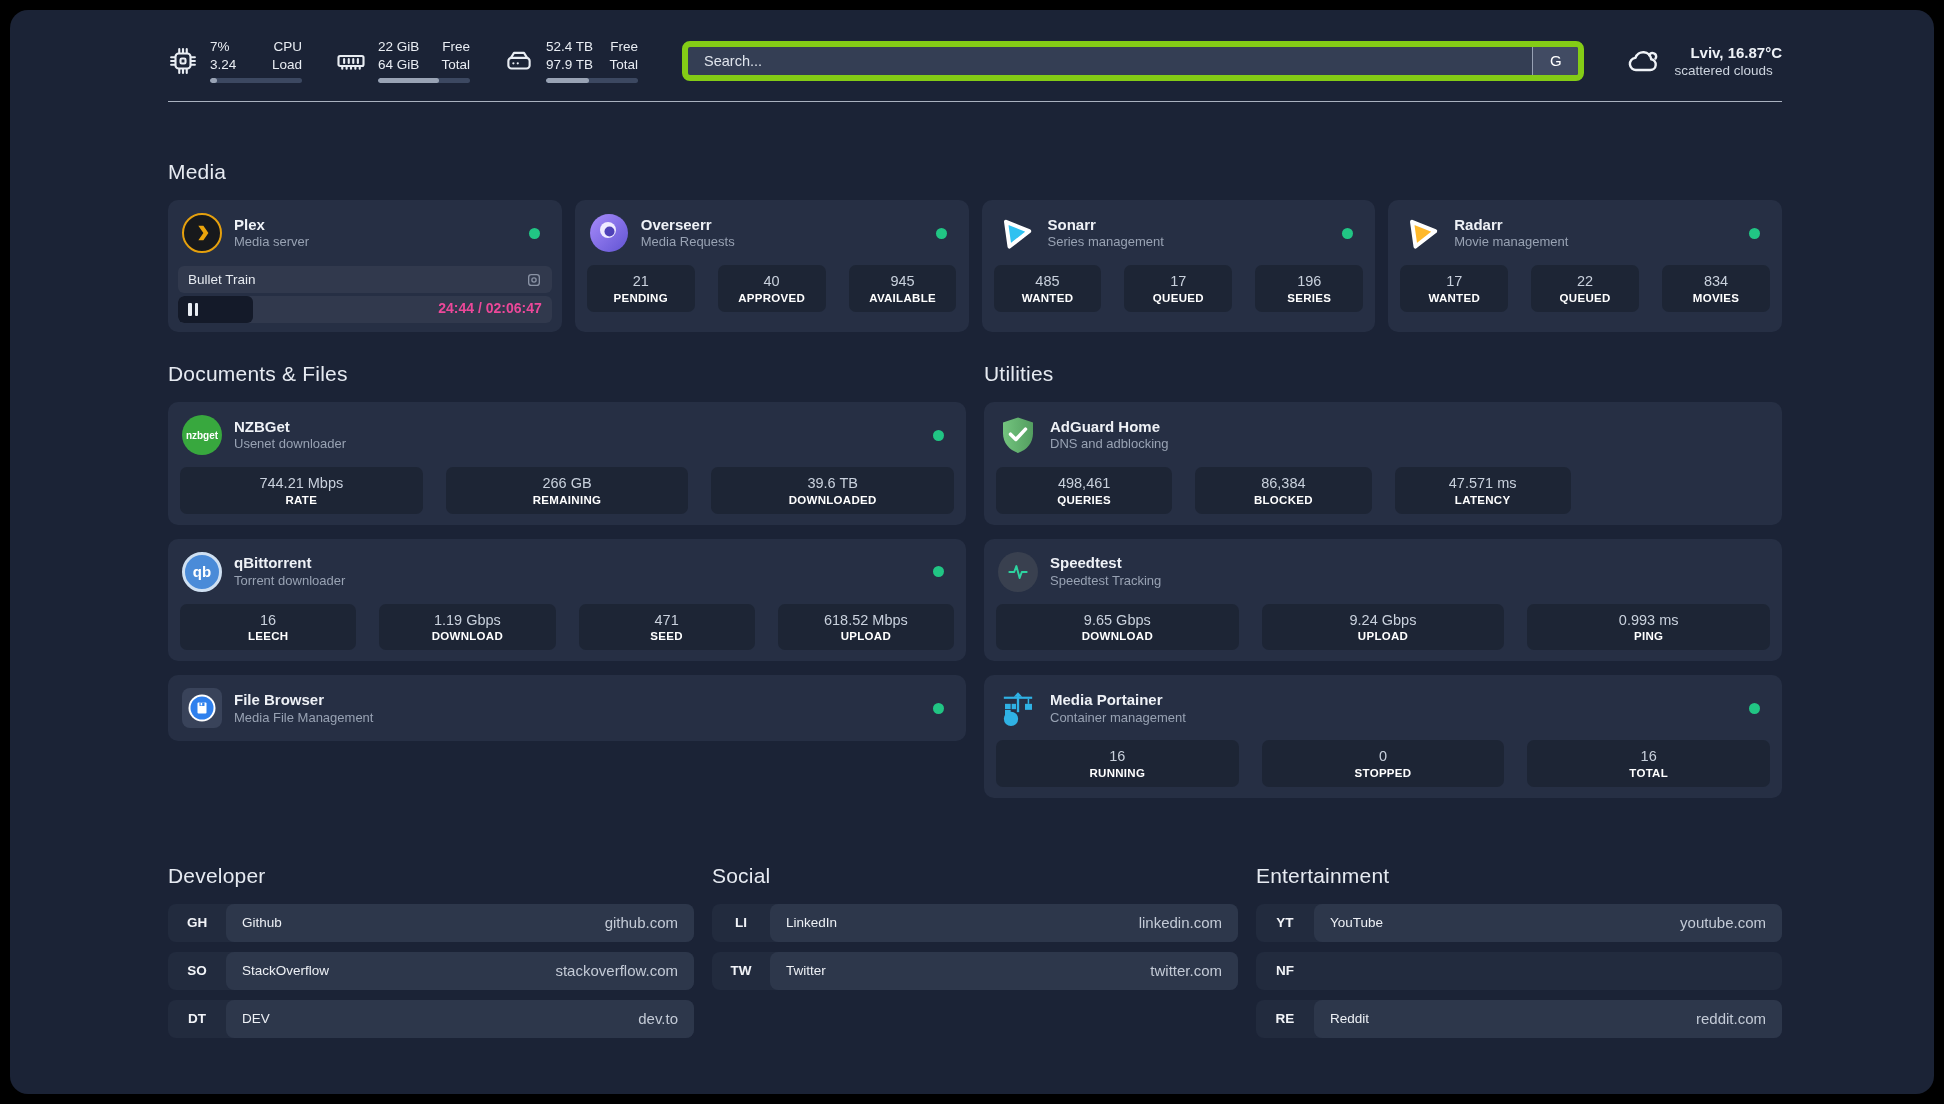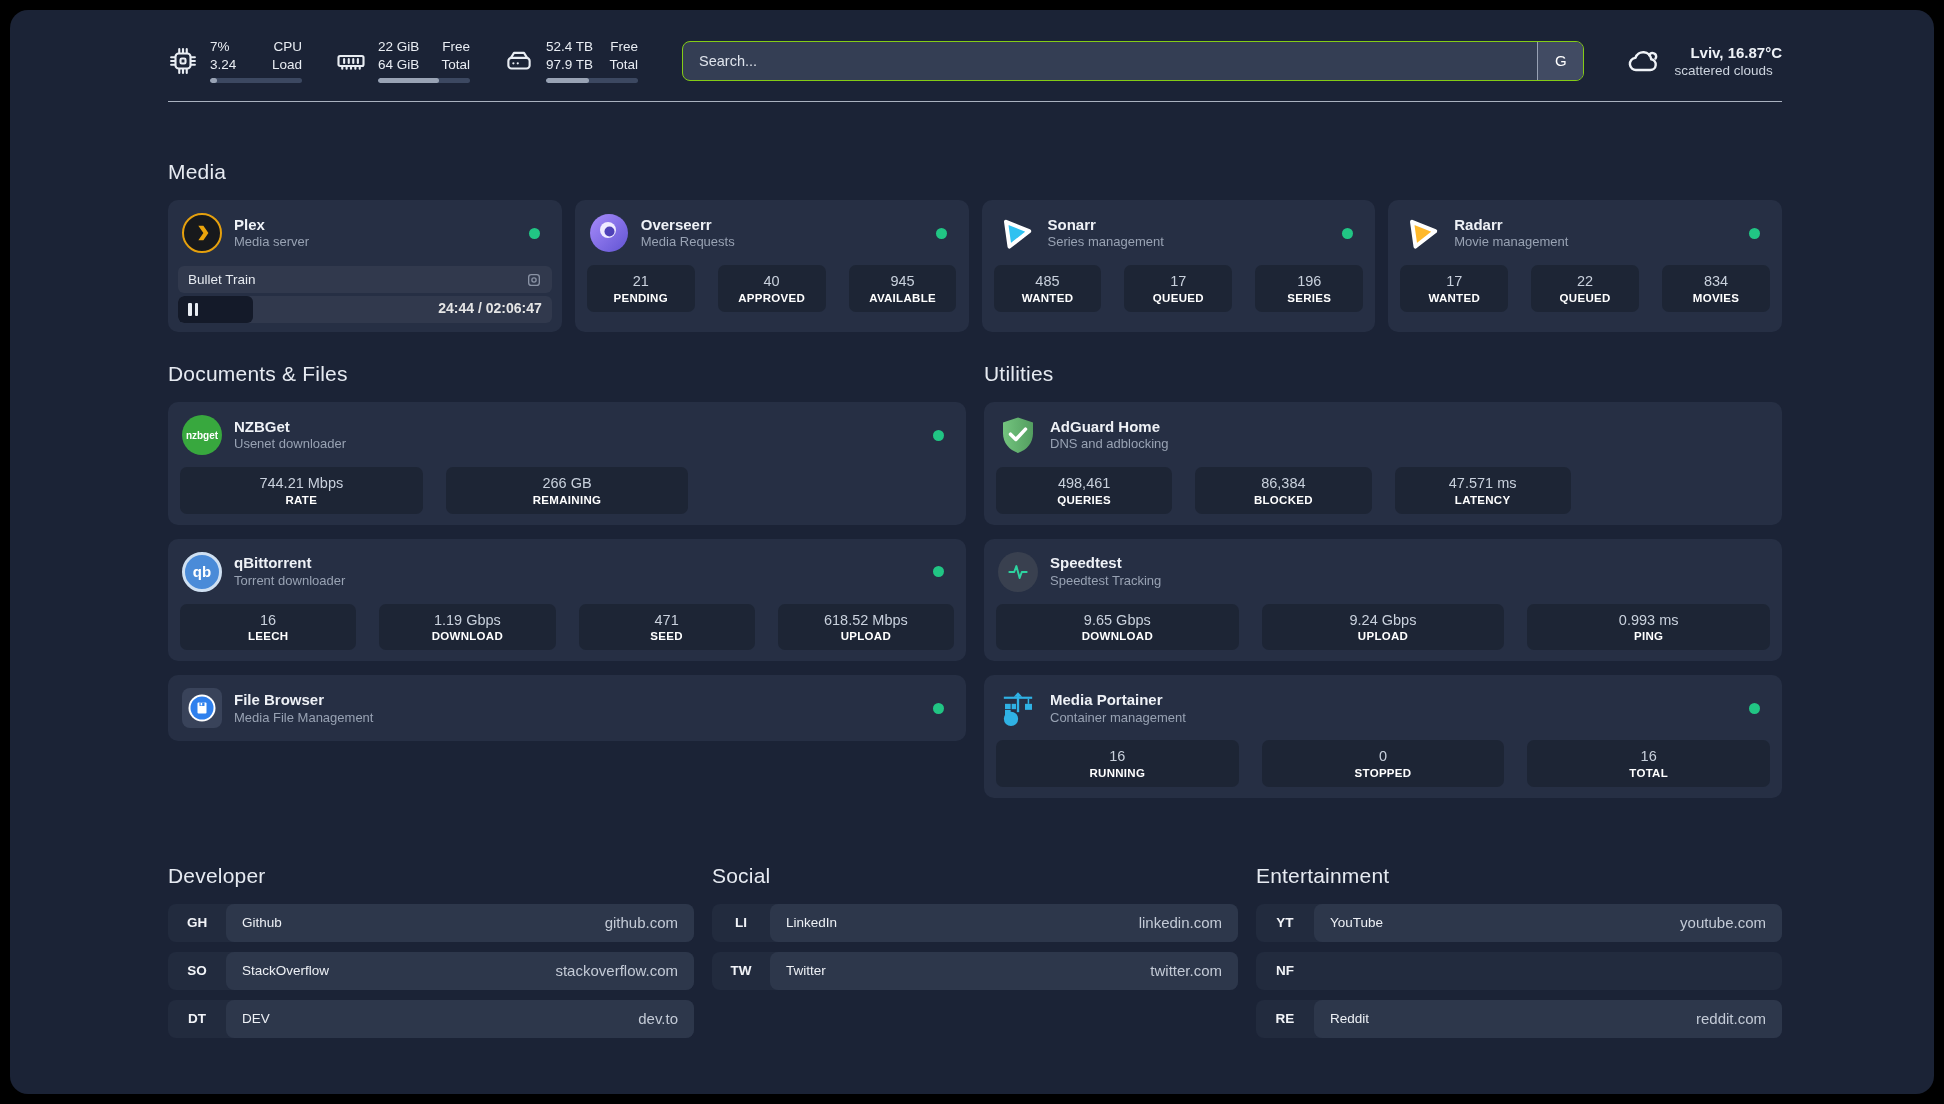--- a/index.html
+++ b/index.html
@@ -12,21 +12,21 @@
   .res-widgets { display:flex; gap:34px; align-items:center; }
   .res-widget { display:flex; gap:12px; align-items:center; }
   .res-icon { width:30px; height:30px; color:#e9edf3; flex:0 0 auto; }
   .res-body { display:flex; flex-direction:column; }
   .res-text { display:flex; gap:16px; min-width:92px; justify-content:space-between; }
   .res-col { display:flex; flex-direction:column; font-size:13.5px; line-height:1.3; color:#e9edf3; }
   .res-col.right { align-items:flex-end; }
   .res-bar { margin-top:5px; height:5px; background:#3c4861; border-radius:3px; overflow:hidden; }
   .res-bar-fill { height:100%; background:#99a3b5; border-radius:3px; }
 
-  .searchwrap { flex:1; margin:0 42px 0 44px; display:flex; height:40px; border:1px solid #84cc16; border-radius:8px; background:#343e54; overflow:hidden; }
+  .searchwrap { flex:1; margin:0 42px 0 44px; display:flex; height:40px; border:6px solid #84cc16; border-radius:8px; background:#343e54; overflow:hidden; }
   .searchwrap input { flex:1; background:transparent; border:none; outline:none; padding:0 16px; font-size:14.5px; color:#e9edf3; font-family:"Liberation Sans", sans-serif; }
   .searchwrap input::placeholder { color:#dfe4ec; opacity:1; }
   .search-btn { width:46px; border:none; border-left:1px solid #97a1b4; background:#414b63; color:#fff; font-size:15px; cursor:pointer; font-family:"Liberation Sans", sans-serif; }
 
   .weather { display:flex; align-items:center; gap:12px; }
   .weather-icon { width:36px; height:36px; color:#f0f3f8; }
   .weather-text { display:flex; flex-direction:column; }
   .weather-title { font-size:15px; font-weight:700; color:#eef1f6; line-height:1.35;padding-left:16px; }
   .weather-sub { font-size:13.5px; color:#cdd4df; }
 
@@ -54,21 +54,21 @@
 
   
   .player { margin-top:9px; }
   .player-row1 { display:flex; align-items:center; justify-content:space-between; background:rgba(255,255,255,0.05); border-radius:6px; height:27px; padding:0 10px; }
   .player-track { font-size:13.5px; color:#e6eaf0; }
   .player-cam { width:16px; height:16px; color:#8a93a5; }
   .player-row2 { position:relative; margin-top:3px; height:27px; background:rgba(255,255,255,0.05); border-radius:6px; overflow:hidden; }
   .player-fill { position:absolute; left:0; top:0; bottom:0; background:#141a29; border-radius:6px; }
   .pause { position:absolute; left:10px; top:7px; display:flex; gap:3px; }
   .pause span { width:3.5px; height:13px; background:#e9edf3; border-radius:1px; }
-  .player-time { position:absolute; right:10px; top:4px; font-size:14px; font-weight:700; color:#e5e5e5; }
+  .player-time { position:absolute; right:10px; top:4px; font-size:14px; font-weight:700; color:#ec4899; }
 
   
   .two-col { margin-top:30px; display:grid; grid-template-columns:1fr 1fr; gap:18px; }
   .col-cards { display:flex; flex-direction:column; gap:14px; margin-top:16px; }
 
   
   .bookmarks { margin-top:66px; display:grid; grid-template-columns:repeat(3,1fr); gap:18px; }
   .bm-list { margin-top:16px; display:flex; flex-direction:column; gap:10px; }
   .bm-row { display:flex; align-items:stretch; height:38px; background:#222b3e; border-radius:8px; cursor:pointer; }
   .bm-abbr { width:58px; display:flex; align-items:center; justify-content:center; font-size:13.5px; font-weight:700; color:#f2f4f8; }
@@ -339,20 +339,24 @@
           </div>
           <div class="stats stats-3">
             <div class="stat">
               <div class="stat-value">744.21 Mbps</div>
               <div class="stat-label">RATE</div>
             </div>
             <div class="stat">
               <div class="stat-value">266 GB</div>
               <div class="stat-label">REMAINING</div>
             </div>
+            <div class="stat">
+              <div class="stat-value">39.6 TB</div>
+              <div class="stat-label">DOWNLOADED</div>
+            </div>
           </div>
         </div>
 
         <div class="card">
           <div class="card-head">
             <div class="svc-icon circle-icon qb-circle">
                   <span>qb</span>
                 </div>
             <div class="svc-names">
               <span class="svc-title">qBittorrent</span>

